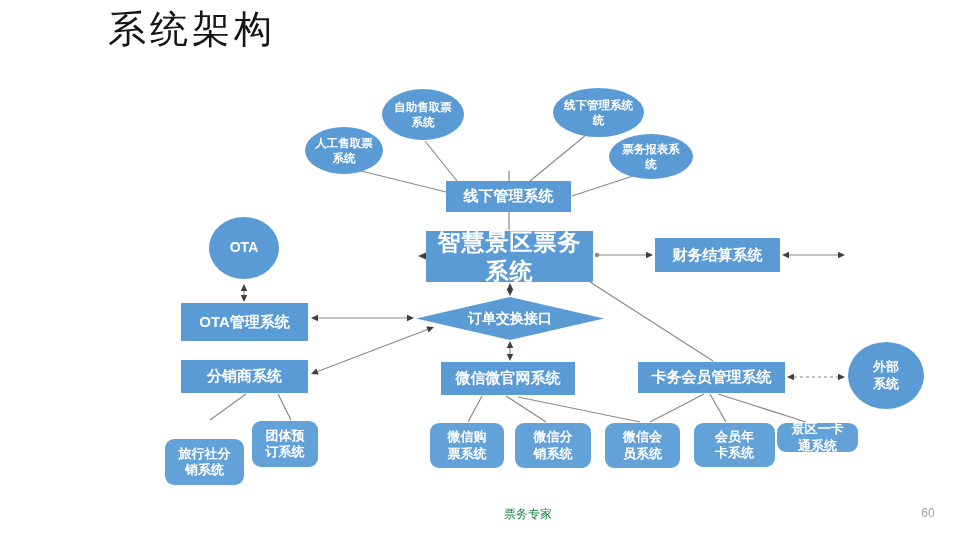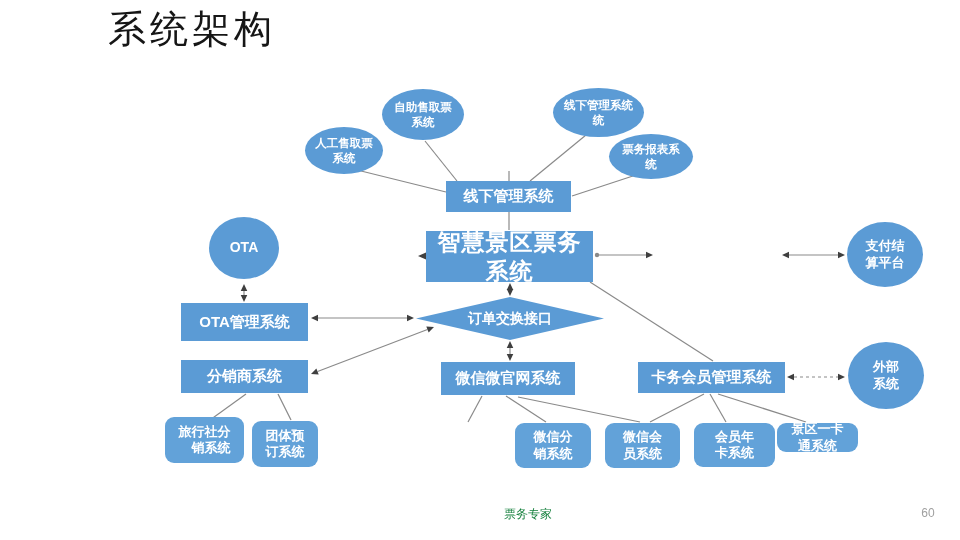--- a/index.html
+++ b/index.html
@@ -96,36 +96,37 @@
 系统</div>
   <div class="node ellipse f11" style="left:505px;top:88px;width:91px;height:49px;">线下管理系统
 统</div>
   <div class="node ellipse f11" style="left:561px;top:134px;width:84px;height:45px;">票务报表系
 统</div>
 
   <div class="node rect f15" style="left:398px;top:181px;width:125px;height:31px;">线下管理系统</div>
   <div class="node rect f18" style="left:378px;top:231px;width:167px;height:51px;">智慧景区票务系统</div>
   <div class="node diamond f14" style="left:368px;top:297px;width:188px;height:43px;">订单交换接口</div>
 
-  <div class="node circle f13" style="left:799px;top:222px;width:76px;height:65px;">支付结
-算平台</div>
+  <div class="node rect f15" style="left:607px;top:238px;width:125px;height:34px;">财务结算系统</div>
   <div class="node circle f13" style="left:800px;top:342px;width:76px;height:67px;">外部
 系统</div>
 
   <div class="node circle f14" style="left:161px;top:217px;width:70px;height:62px;">OTA</div>
   <div class="node rect f15" style="left:133px;top:303px;width:127px;height:38px;">OTA管理系统</div>
   <div class="node rect f15" style="left:133px;top:360px;width:127px;height:33px;">分销商系统</div>
 
   <div class="node rect f15" style="left:393px;top:362px;width:134px;height:33px;">微信微官网系统</div>
   <div class="node rect f15" style="left:590px;top:362px;width:147px;height:31px;">卡务会员管理系统</div>
 
-  <div class="node round f13" style="left:117px;top:417px;width:79px;height:46px;text-align:right;">旅行社分
+  <div class="node round f13" style="left:117px;top:439px;width:79px;height:46px;">旅行社分
 销系统</div>
   <div class="node round f13" style="left:204px;top:421px;width:66px;height:46px;">团体预
 订系统</div>
+  <div class="node round f13" style="left:382px;top:423px;width:74px;height:45px;">微信购
+票系统</div>
   <div class="node round f13" style="left:467px;top:423px;width:76px;height:45px;">微信分
 销系统</div>
   <div class="node round f13" style="left:557px;top:423px;width:75px;height:45px;">微信会
 员系统</div>
   <div class="node round f13" style="left:646px;top:423px;width:81px;height:44px;">会员年
 卡系统</div>
   <div class="node round f13" style="left:729px;top:423px;width:81px;height:29px;">景区一卡
 通系统</div>
 
   <div class="footer-text">票务专家</div>

